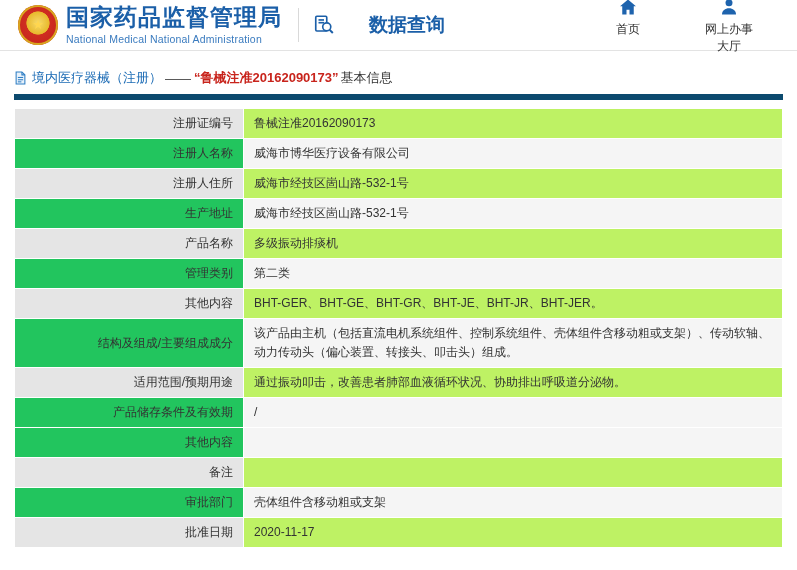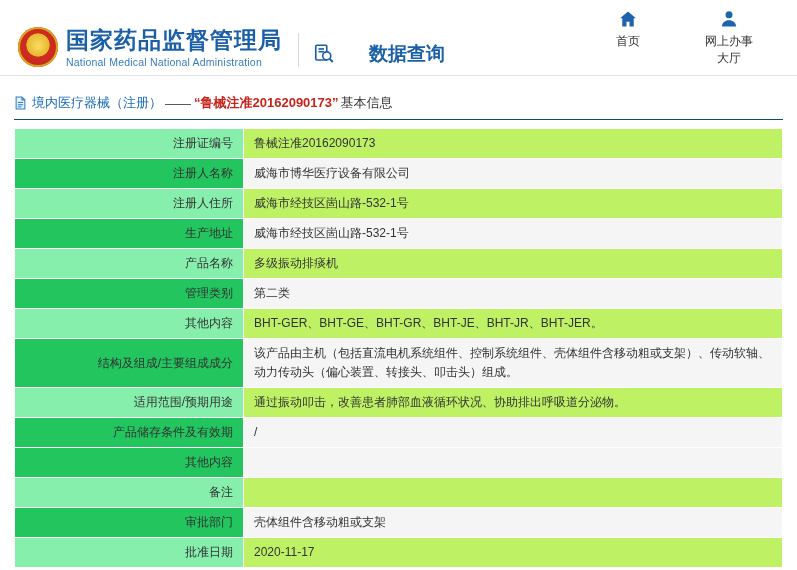--- a/index.html
+++ b/index.html
@@ -12,24 +12,24 @@
     height: 570px;
     font-family: "Liberation Sans", "DejaVu Sans", sans-serif;
     font-size: 12px;
     color: #333333;
     overflow: hidden;
   }
 
   
   .header {
     position: relative;
-    height: 76px;
+    height: 51px;
     border-bottom: 1px solid #e3e3e3;
     display: flex;
-    align-items: flex-end;
+    align-items: center;
     padding: 8px 18px;
     box-sizing: border-box;
   }
   .emblem {
     width: 40px;
     height: 40px;
     border-radius: 50%;
     background: radial-gradient(circle at 50% 45%, #f6d96a 0%, #e8b92c 38%, #cf2d21 40%, #c0211a 100%);
     position: relative;
     flex: 0 0 auto;
@@ -110,21 +110,21 @@
   .nav-label {
     margin-top: 3px;
     font-size: 12px;
     color: #333;
   }
 
   
   .title-bar {
     margin: 18px 14px 8px 14px;
     padding-bottom: 7px;
-    border-bottom: 1px solid #0c4a6e;
+    border-bottom: 6px solid #0c4a6e;
     display: flex;
     align-items: center;
     font-size: 13px;
   }
   .doc-ico {
     width: 13px;
     height: 14px;
     margin-right: 5px;
     flex: 0 0 auto;
     color: #2f7ec4;
@@ -157,21 +157,21 @@
   }
   .info-table td {
     border: 1px solid #ffffff;
     padding: 5px 8px;
     font-size: 12px;
     vertical-align: middle;
     line-height: 19px;
   }
   td.k {
     width: 210px;
-    background: #86efac;
+    background: #e5e5e5;
     text-align: right;
     color: #333;
     padding-right: 10px;
   }
   td.v {
     background: #bef264;
     color: #333;
     padding-left: 10px;
   }
   tr.alt td.k { background: #22c55e; }

